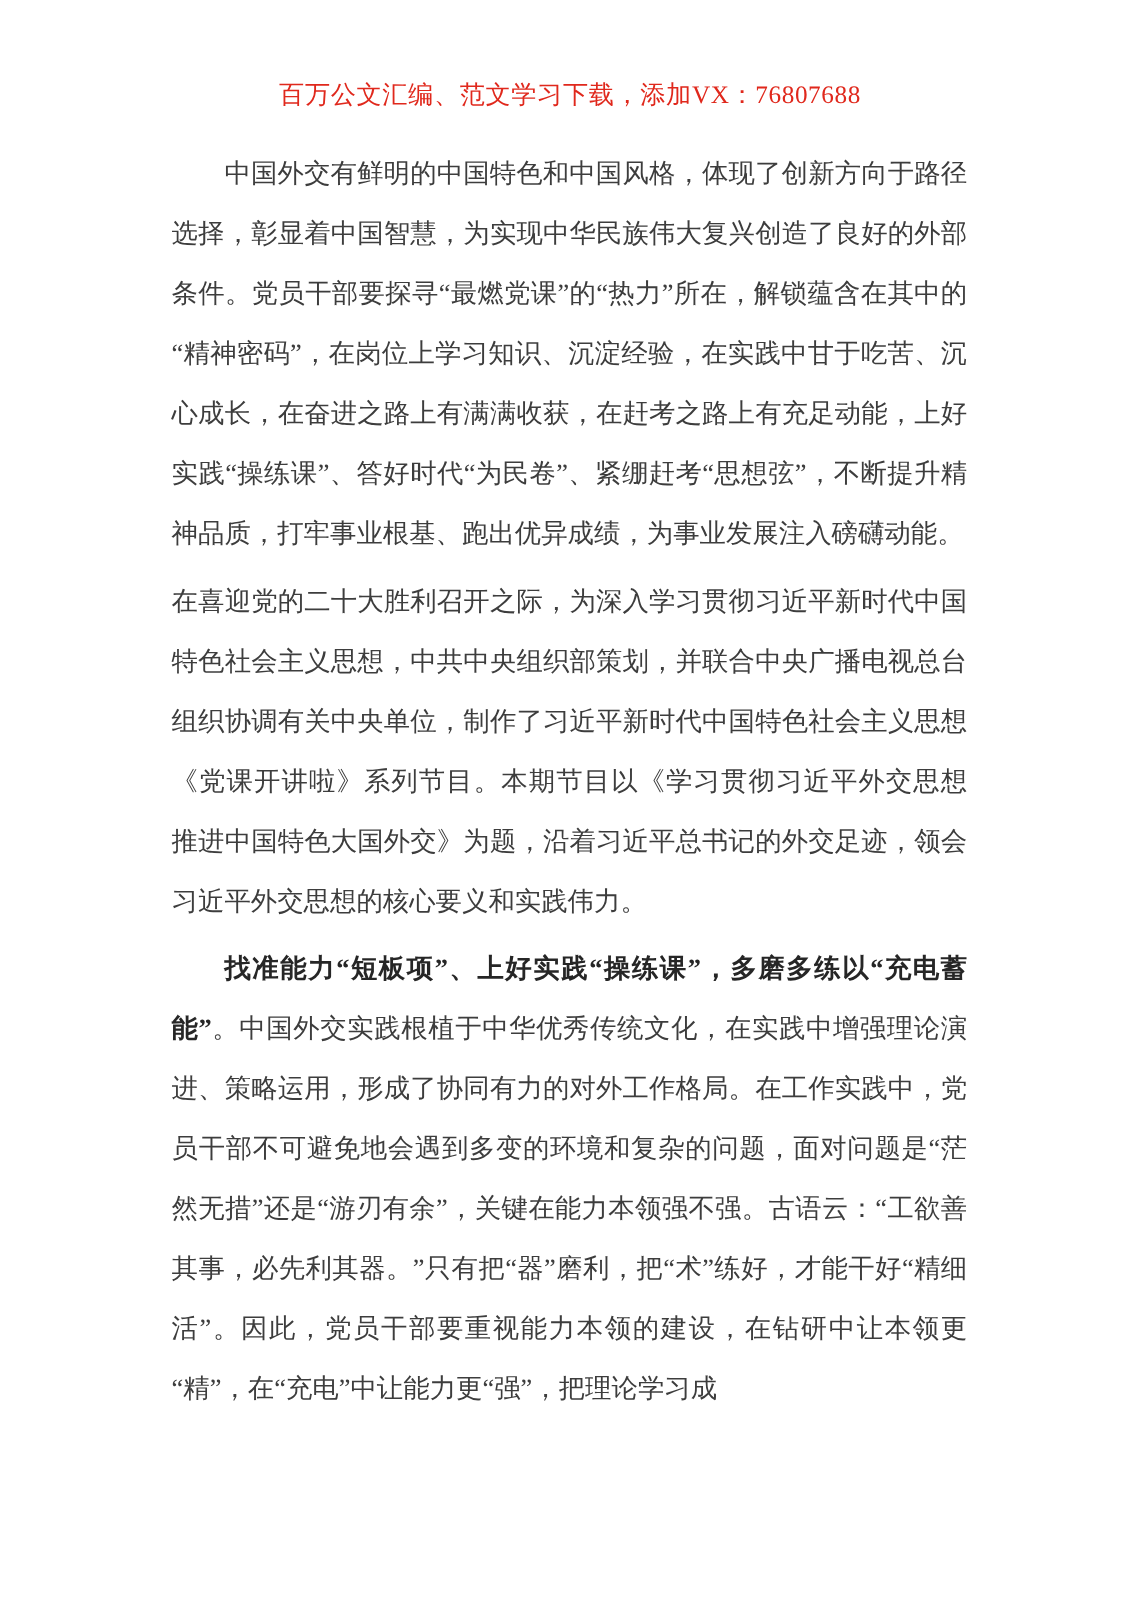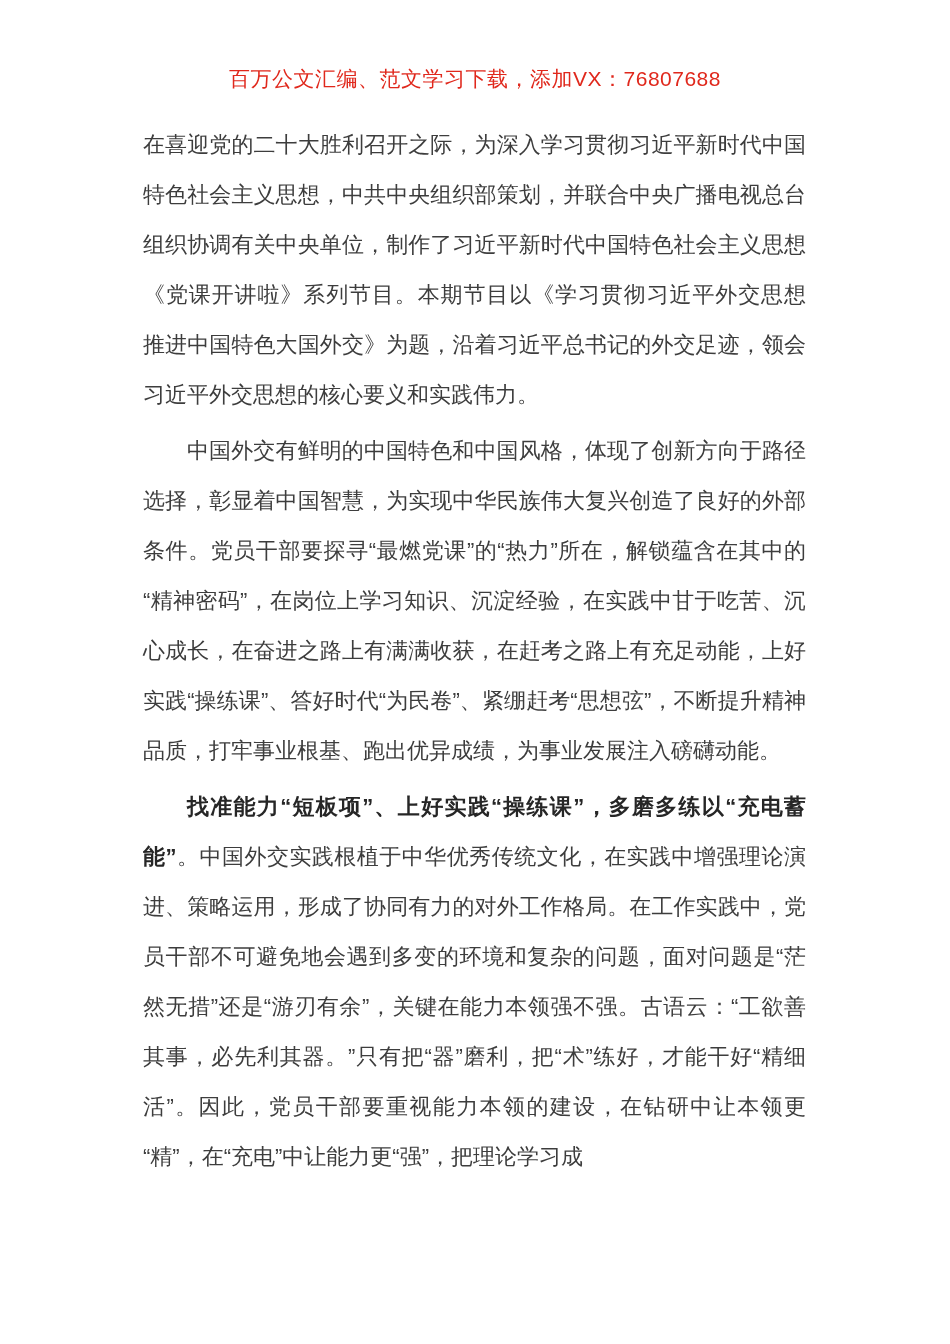--- a/index.html
+++ b/index.html
@@ -7,21 +7,21 @@
     padding: 0;
     background: #ffffff;
   }
   .page {
     position: relative;
     width: 950px;
     height: 1344px;
     margin: 0 auto;
     background: #ffffff;
     overflow: hidden;
-    font-family: Liberation Sans, sans-serif;
+    font-family: Liberation Serif, serif;
   }
   .page-header {
     padding-top: 64px;
     text-align: center;
     font-size: 21px;
     line-height: 30px;
     font-weight: 400;
     color: #e0281c;
     letter-spacing: 0.5px;
   }
@@ -45,19 +45,19 @@
     color: #262626;
   }
 </style>
 </head>
 <body>
 
 <div class="page">
   <div class="page-header">百万公文汇编、范文学习下载，添加VX：76807688</div>
 
   <div class="content">
+    <p class="para indent">中国外交有鲜明的中国特色和中国风格，体现了创新方向于路径选择，彰显着中国智慧，为实现中华民族伟大复兴创造了良好的外部条件。党员干部要探寻“最燃党课”的“热力”所在，解锁蕴含在其中的“精神密码”，在岗位上学习知识、沉淀经验，在实践中甘于吃苦、沉心成长，在奋进之路上有满满收获，在赶考之路上有充足动能，上好实践“操练课”、答好时代“为民卷”、紧绷赶考“思想弦”，不断提升精神品质，打牢事业根基、跑出优异成绩，为事业发展注入磅礴动能。</p>
+
     <p class="para">在喜迎党的二十大胜利召开之际，为深入学习贯彻习近平新时代中国特色社会主义思想，中共中央组织部策划，并联合中央广播电视总台组织协调有关中央单位，制作了习近平新时代中国特色社会主义思想《党课开讲啦》系列节目。本期节目以《学习贯彻习近平外交思想 推进中国特色大国外交》为题，沿着习近平总书记的外交足迹，领会习近平外交思想的核心要义和实践伟力。</p>
-
-    <p class="para indent">中国外交有鲜明的中国特色和中国风格，体现了创新方向于路径选择，彰显着中国智慧，为实现中华民族伟大复兴创造了良好的外部条件。党员干部要探寻“最燃党课”的“热力”所在，解锁蕴含在其中的“精神密码”，在岗位上学习知识、沉淀经验，在实践中甘于吃苦、沉心成长，在奋进之路上有满满收获，在赶考之路上有充足动能，上好实践“操练课”、答好时代“为民卷”、紧绷赶考“思想弦”，不断提升精神品质，打牢事业根基、跑出优异成绩，为事业发展注入磅礴动能。</p>
 
     <p class="para indent"><span class="bold-lead">找准能力“短板项”、上好实践“操练课”，多磨多练以“充电蓄能”</span><span>。中国外交实践根植于中华优秀传统文化，在实践中增强理论演进、策略运用，形成了协同有力的对外工作格局。在工作实践中，党员干部不可避免地会遇到多变的环境和复杂的问题，面对问题是“茫然无措”还是“游刃有余”，关键在能力本领强不强。古语云：“工欲善其事，必先利其器。”只有把“器”磨利，把“术”练好，才能干好“精细活”。因此，党员干部要重视能力本领的建设，在钻研中让本领更“精”，在“充电”中让能力更“强”，把理论学习成</span></p>
   </div>
 </div>
 
 </body></html>

